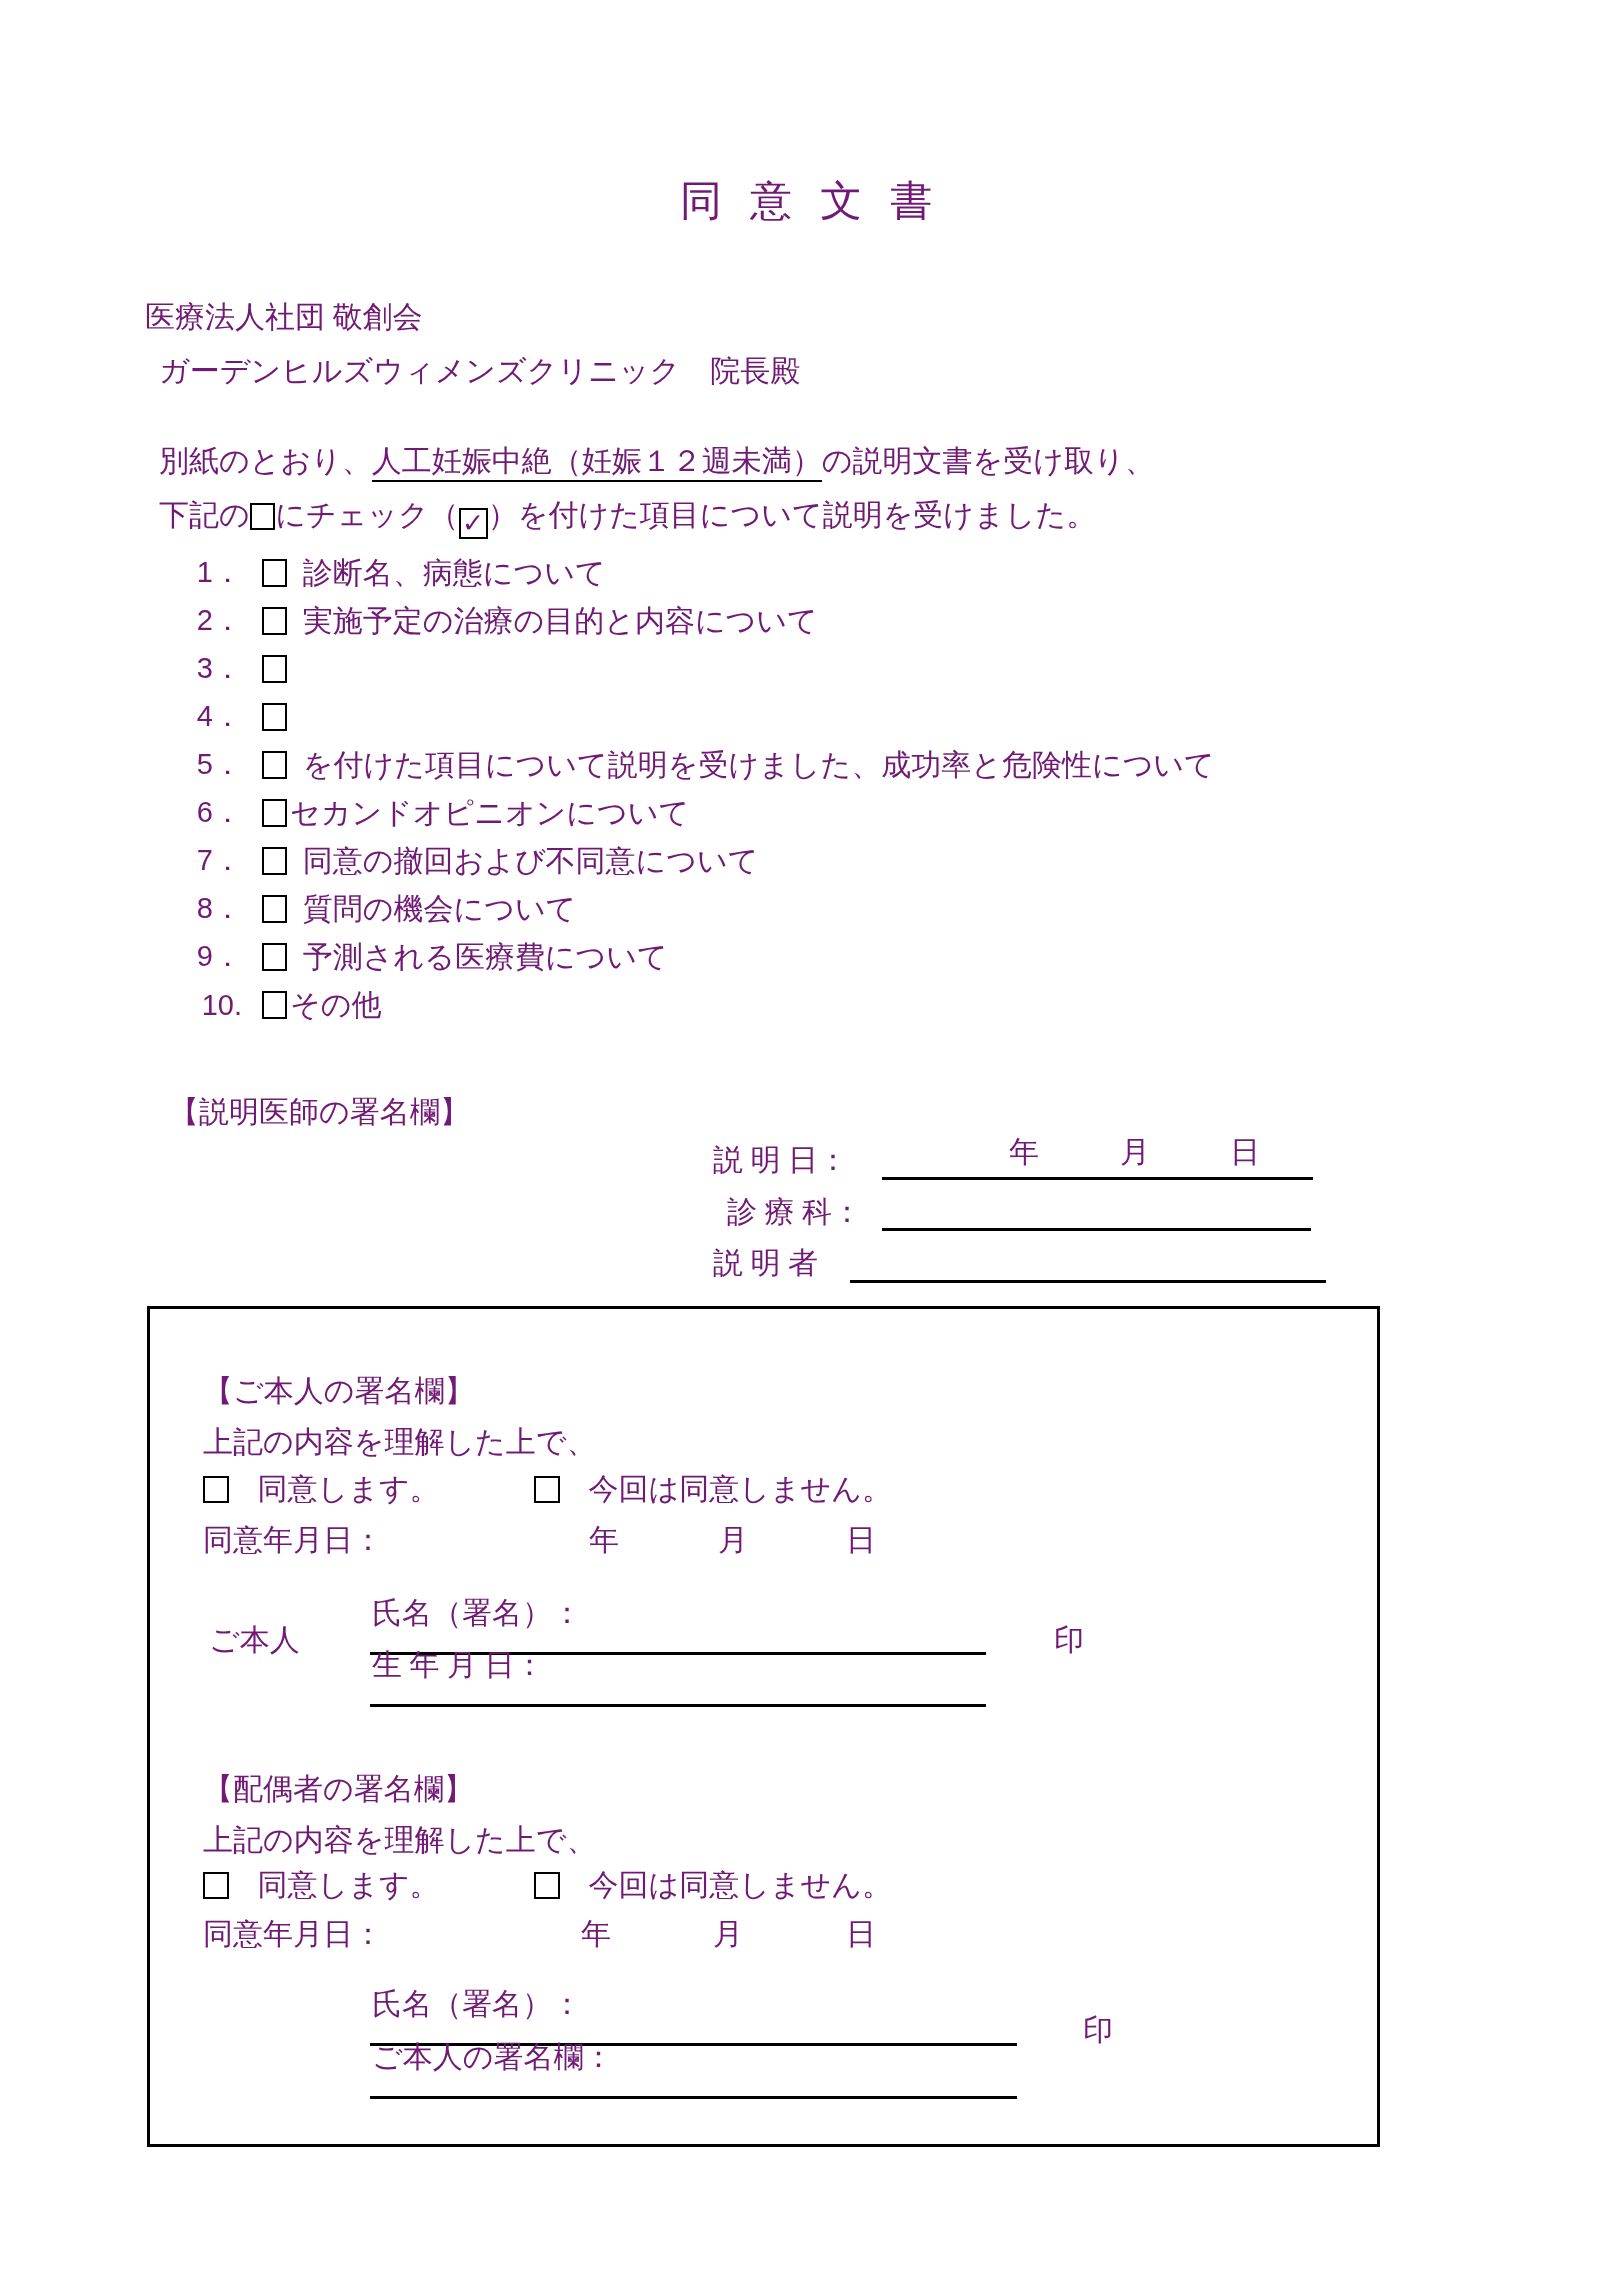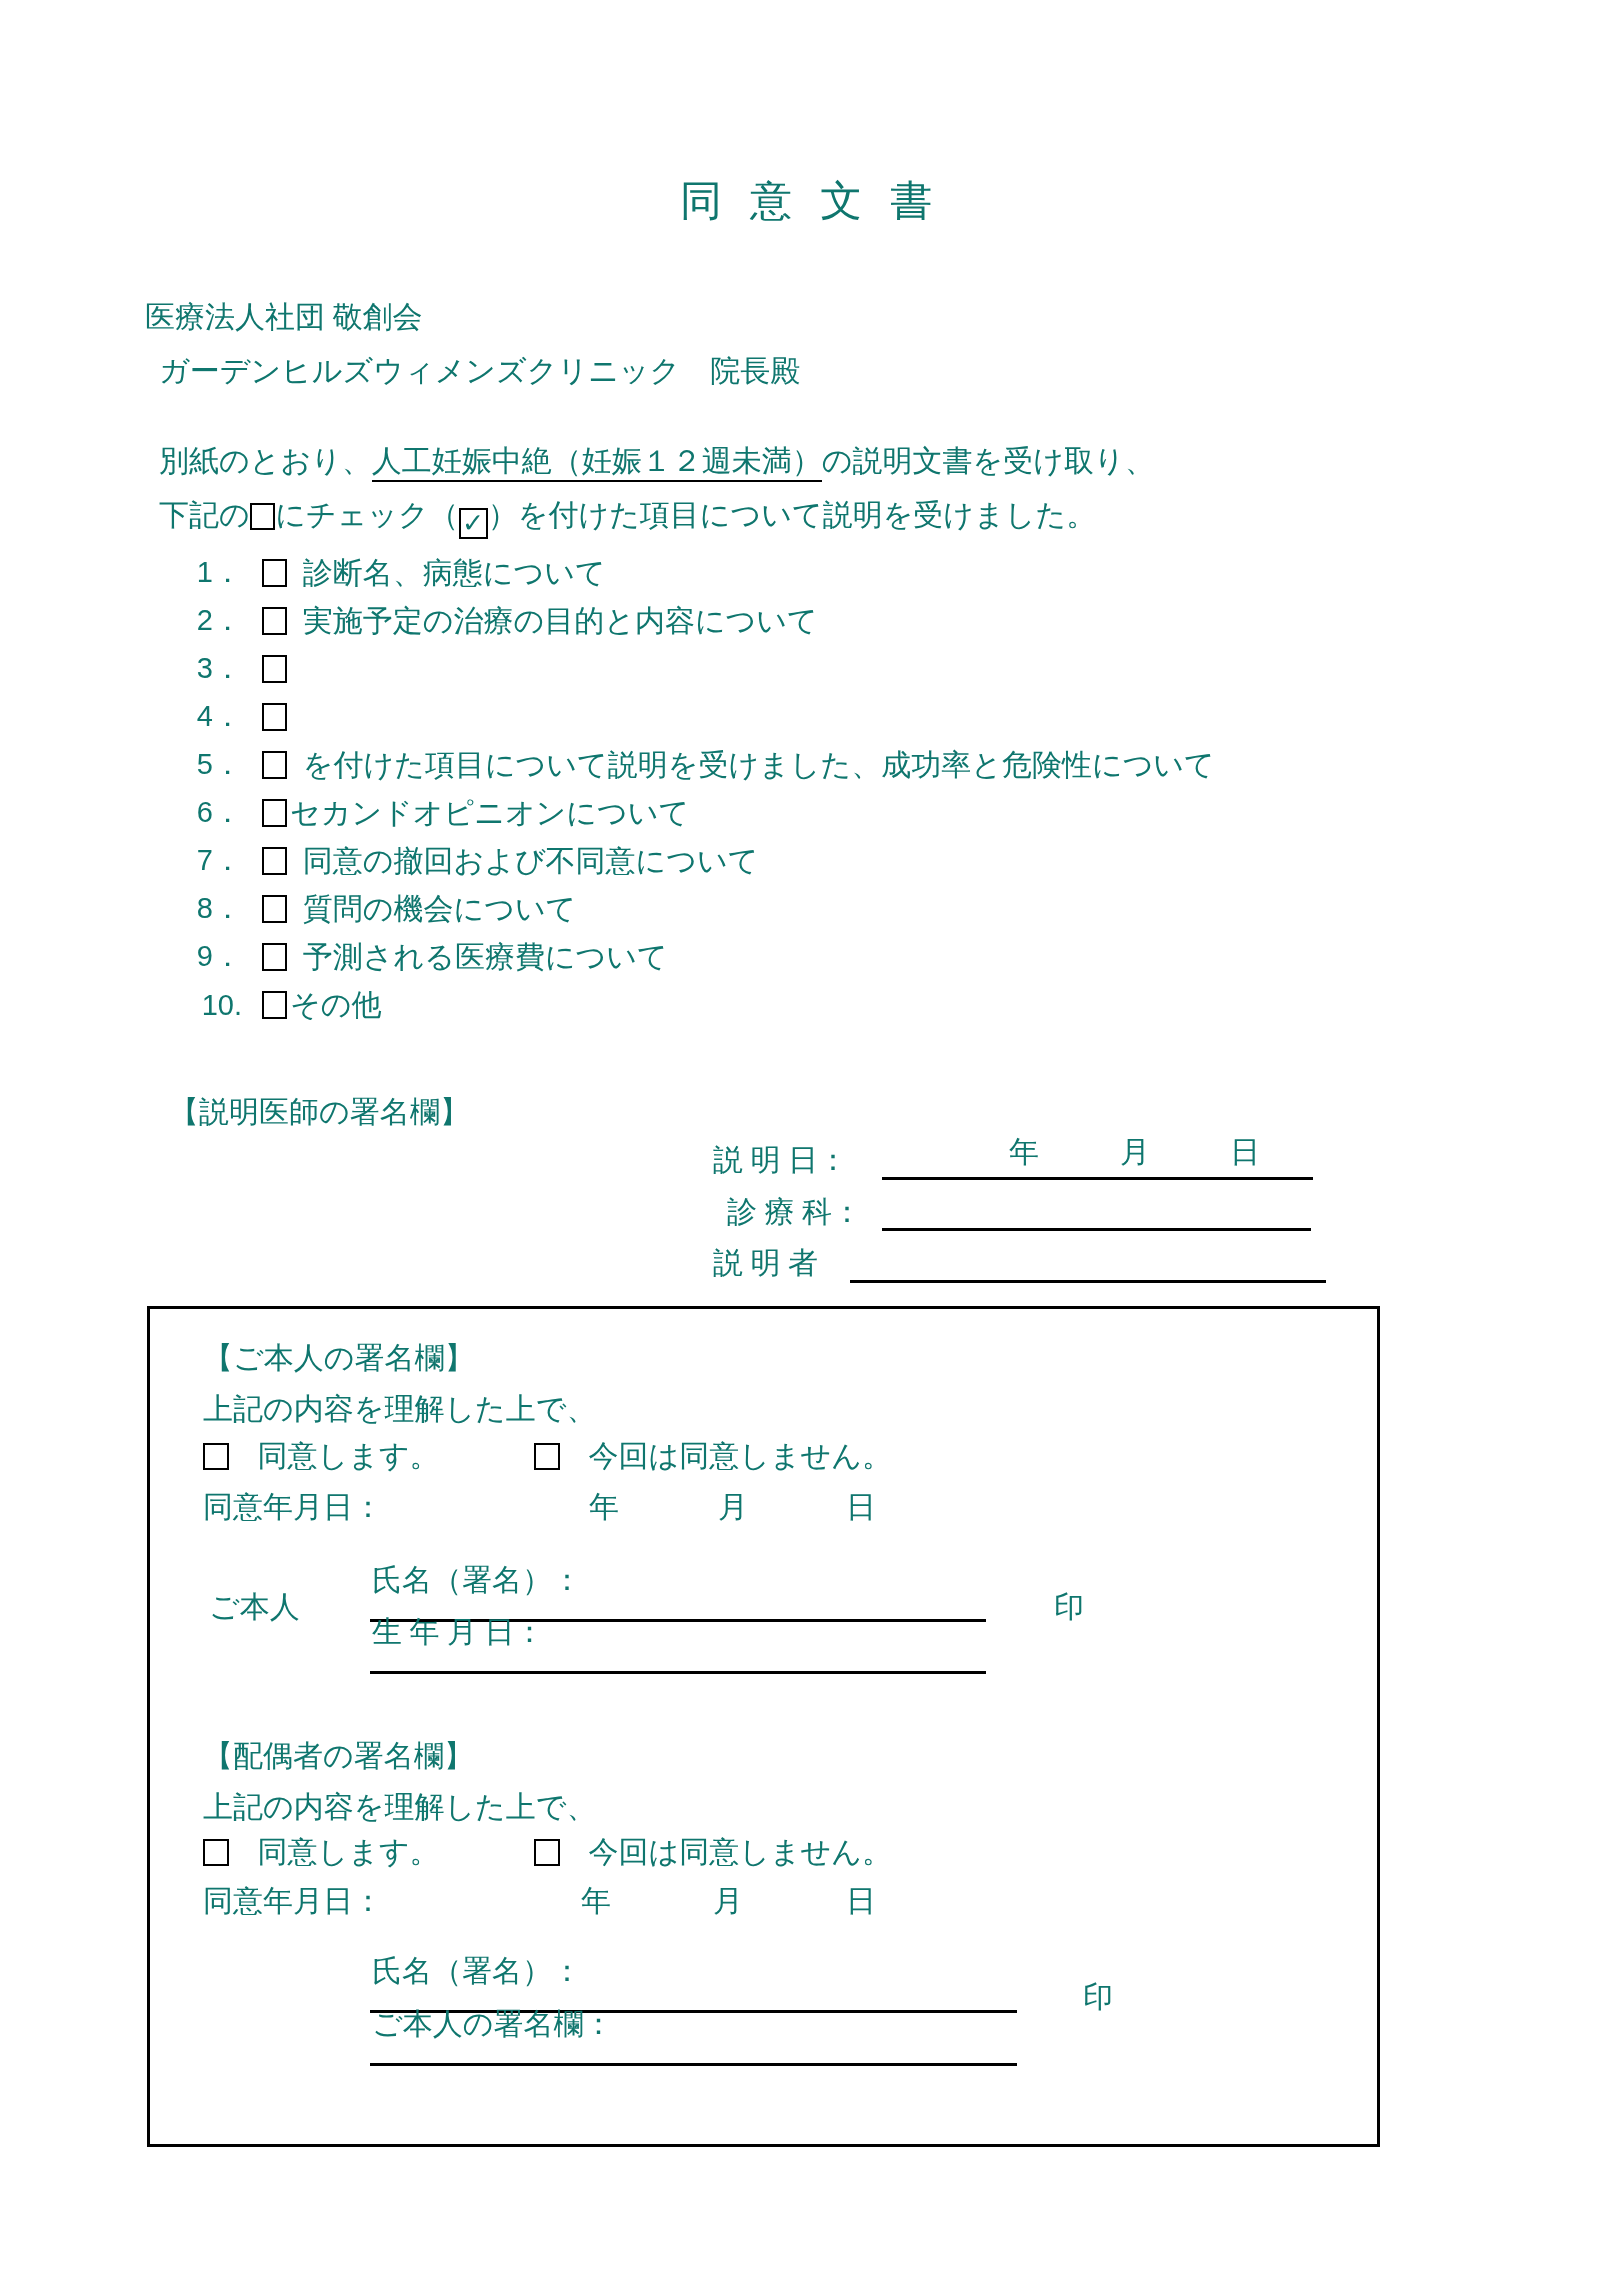--- a/index.html
+++ b/index.html
@@ -1,19 +1,19 @@
 <!DOCTYPE html>
 <html><head>
 <meta charset="utf-8">
 <style>
   html,body{margin:0;padding:0;background:#ffffff;}
   #page{
     position:relative;
     width:1621px;height:2293px;
-    background:#ffffff;color:#0f766e;
+    background:#ffffff;color:#701a75;
     font-family:"Liberation Serif","DejaVu Serif",serif;
     font-size:30px;
     overflow:hidden;
   }
   .abs{position:absolute;white-space:nowrap;}
 
   
   #title{left:0;top:173px;width:100%;text-align:center;font-size:42px;letter-spacing:8.8px;}
 
   
@@ -50,21 +50,21 @@
   #doc-label-explainer{left:713px;top:1243px;}
   .fieldline{border-bottom:3.9px solid #000;box-sizing:border-box;}
   #doc-field-date{left:882px;top:1137px;width:431px;height:43px;}
   #doc-field-date span{position:absolute;bottom:3.9px;}
   #doc-field-date .yy{left:127px;} #doc-field-date .mm{left:238px;} #doc-field-date .dd{left:348px;}
   #doc-field-dept{left:882px;top:1188px;width:429px;height:43px;}
   #doc-field-explainer{left:850px;top:1238px;width:476px;height:45px;}
 
   
   #sig-box{left:147px;top:1306px;width:1233px;height:841px;border:3.9px solid #000;box-sizing:border-box;}
-  #sig-box .abs{position:absolute;}
+  #sig-box .abs{position:absolute;margin-top:33px;}
 
   #p-heading{left:53px;top:29px;}
   #p-statement{left:53px;top:80px;}
   .opt{display:flex;align-items:center;}
   .opt .cb{margin-right:29px;}
   #p-opt-agree{left:53px;top:127px;}
   #p-opt-disagree{left:384px;top:127px;}
   #p-date-label{left:53px;top:178px;}
   #p-year{left:439px;top:178px;} #p-month{left:568px;top:178px;} #p-day{left:696px;top:178px;}
   #p-person{left:59px;top:278px;}

